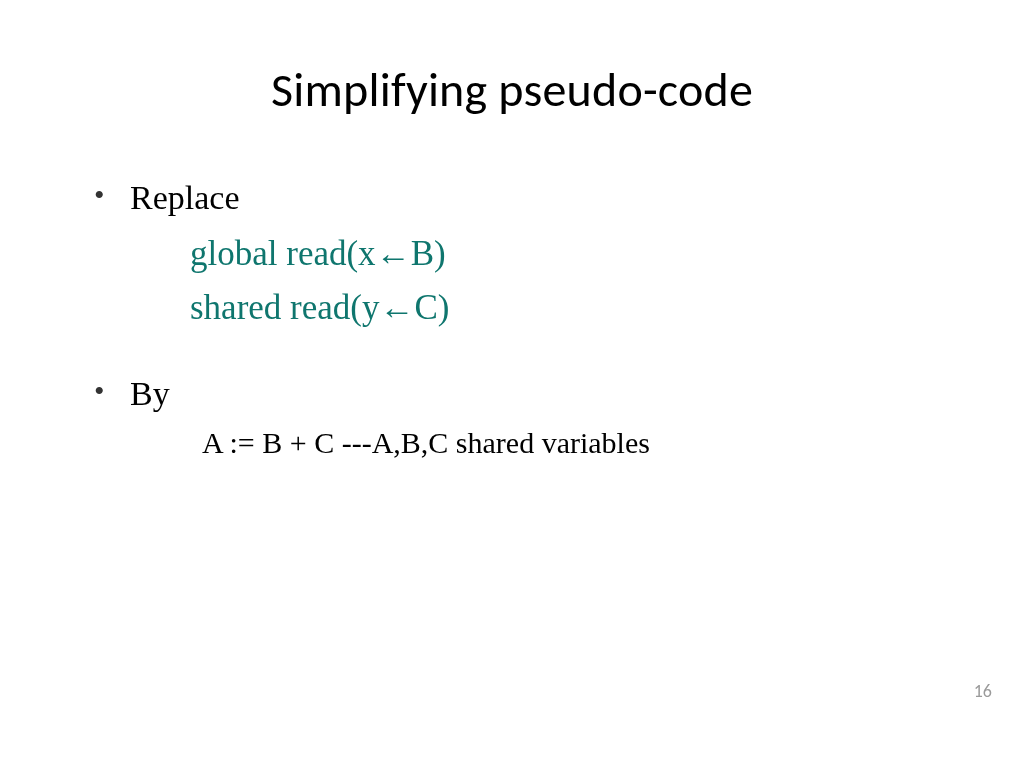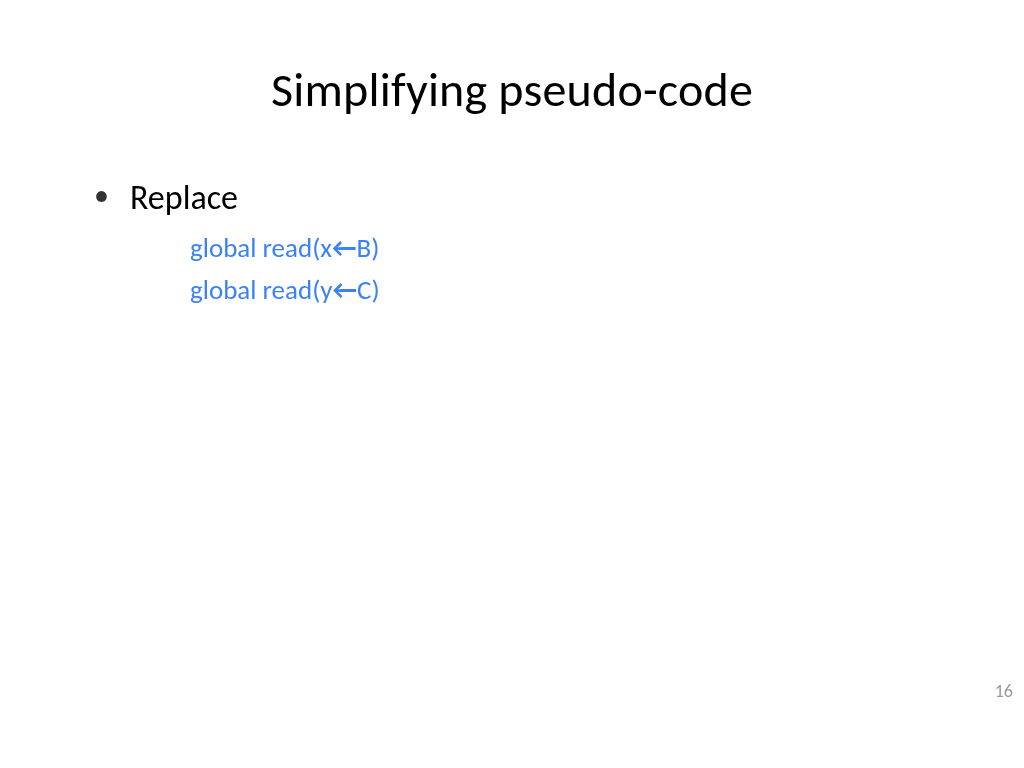--- a/index.html
+++ b/index.html
@@ -1,48 +1,55 @@
 <!DOCTYPE html>
 <html><head>
   <meta charset="utf-8">
   <style>
     * { margin: 0; padding: 0; box-sizing: border-box; }
     html, body { width: 1024px; height: 768px; background: #fff; font-family: Calibri, "Segoe UI", Arial, sans-serif; color: #000; overflow: hidden; }
     .slide { position: relative; width: 1024px; height: 720px; padding: 60px 70px 40px 70px; }
     .title { font-size: 48px; font-weight: 400; text-align: center; margin-bottom: 56px; letter-spacing: 0.2px; }
-    ul.bullets { list-style: none; padding-left: 24px; }
+    ul.bullets { list-style: none; padding-left: 24px; font-family: Liberation Serif, serif; }
     ul.bullets > li { position: relative; font-size: 34px; line-height: 1.35; margin-bottom: 8px; padding-left: 36px; }
     ul.bullets > li::before { content: "•"; position: absolute; left: 0; top: 0; font-size: 30px; color: #333; }
     .codeblock { margin: 6px 0 36px 60px; }
-    .codeblock .line { font-size: 27px; line-height: 1.55; color: #3b82f6; }
+    .codeblock .line { font-size: 35px; line-height: 1.55; color: #0f766e; }
     .result { margin: 6px 0 0 72px; font-size: 30px; }
-    .pagenum { position: absolute; right: 11px; bottom: 18px; font-size: 18px; color: #9a9a9a; }
+    .pagenum { position: absolute; right: 32px; bottom: 18px; font-size: 18px; color: #9a9a9a; }
     
     .arr { font-weight: 600; }
   </style>
 </head>
 <body>
 
 <div class="slide">
 
   <h1 class="title">Simplifying pseudo-code</h1>
 
   <ul class="bullets">
 
     <li>
       <span>Replace</span>
 
       <div class="codeblock">
         <div class="line">
           <span>global read(x</span><span class="arr">←</span><span>B)</span>
         </div>
         <div class="line">
-          <span>global read(y</span><span class="arr">←</span><span>C)</span>
+          <span>shared read(y</span><span class="arr">←</span><span>C)</span>
         </div>
       </div>
     </li>
 
+    <li>
+      <span>By</span>
+
+      <div class="result">
+        <span>A := B + C     ---A,B,C shared variables</span>
+      </div>
+    </li>
 
   </ul>
 
   <div class="pagenum">16</div>
 
 </div>
 
 </body></html>

